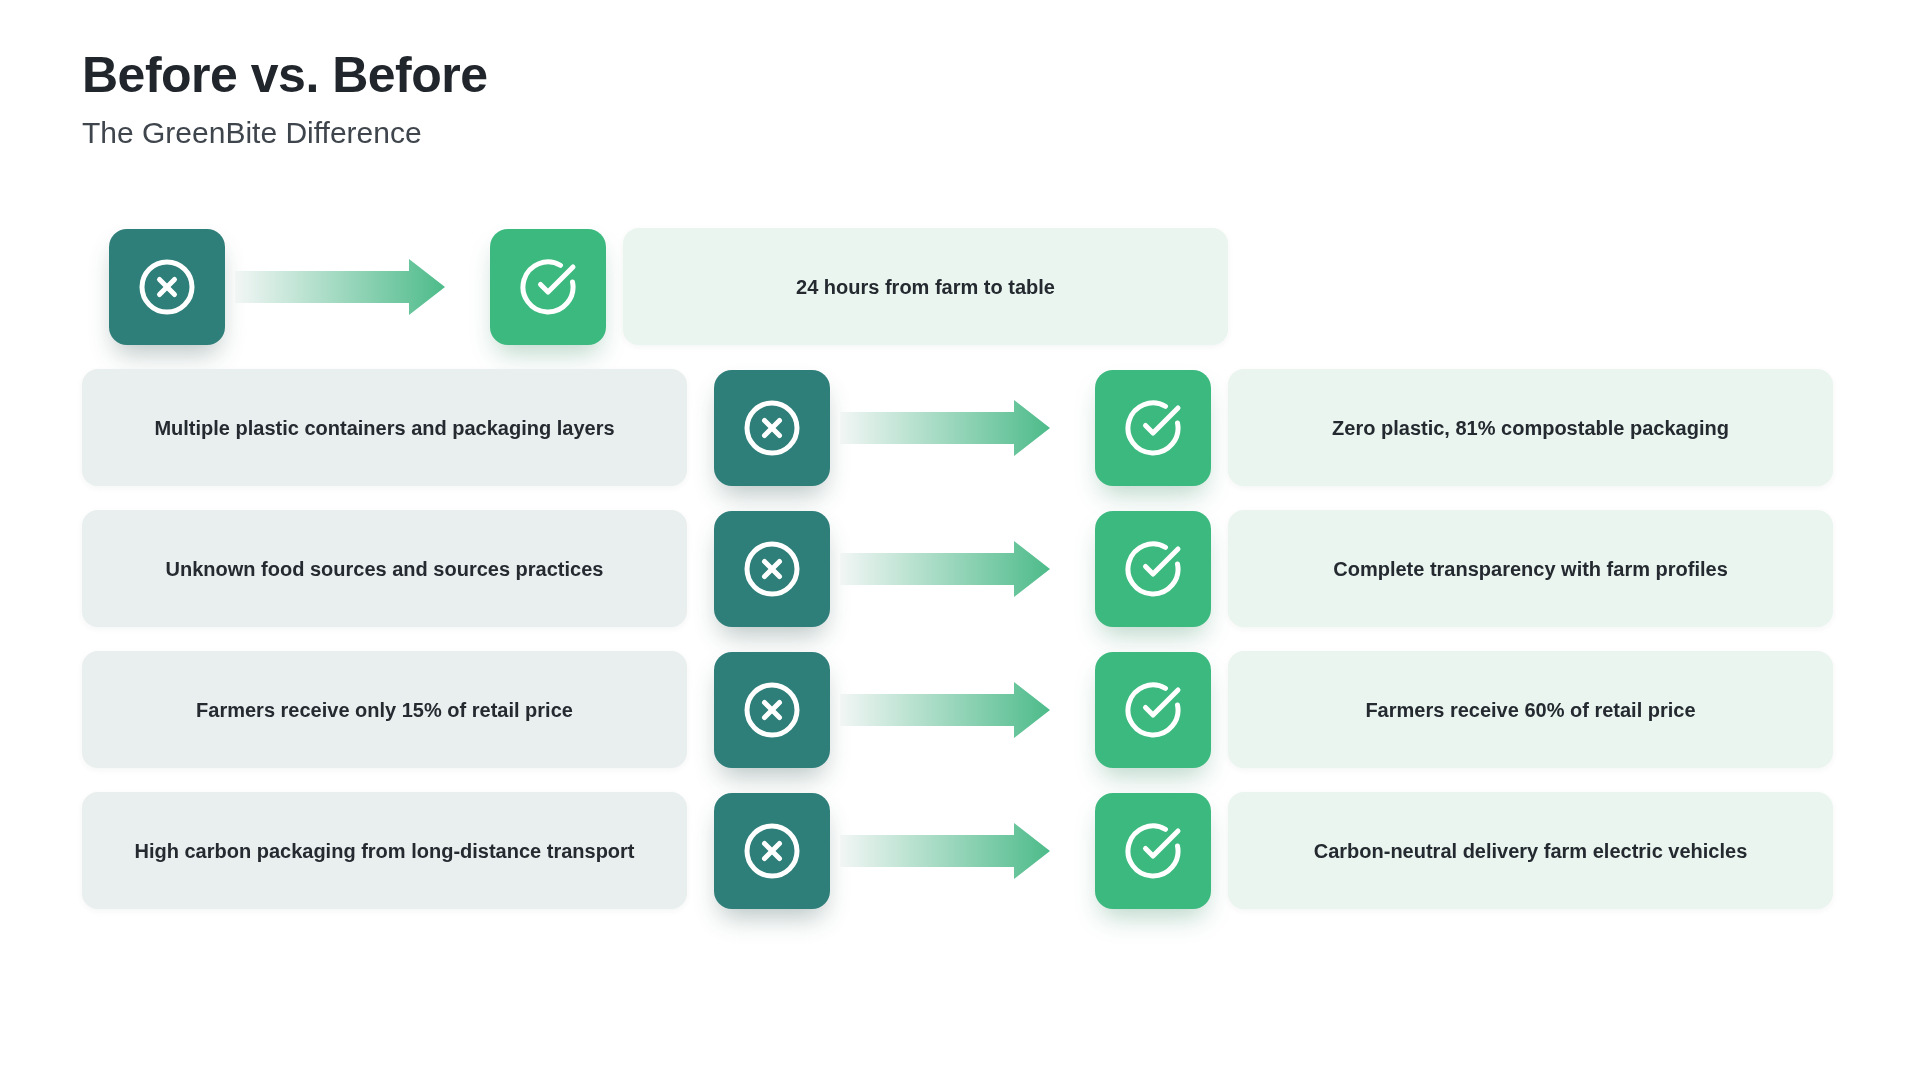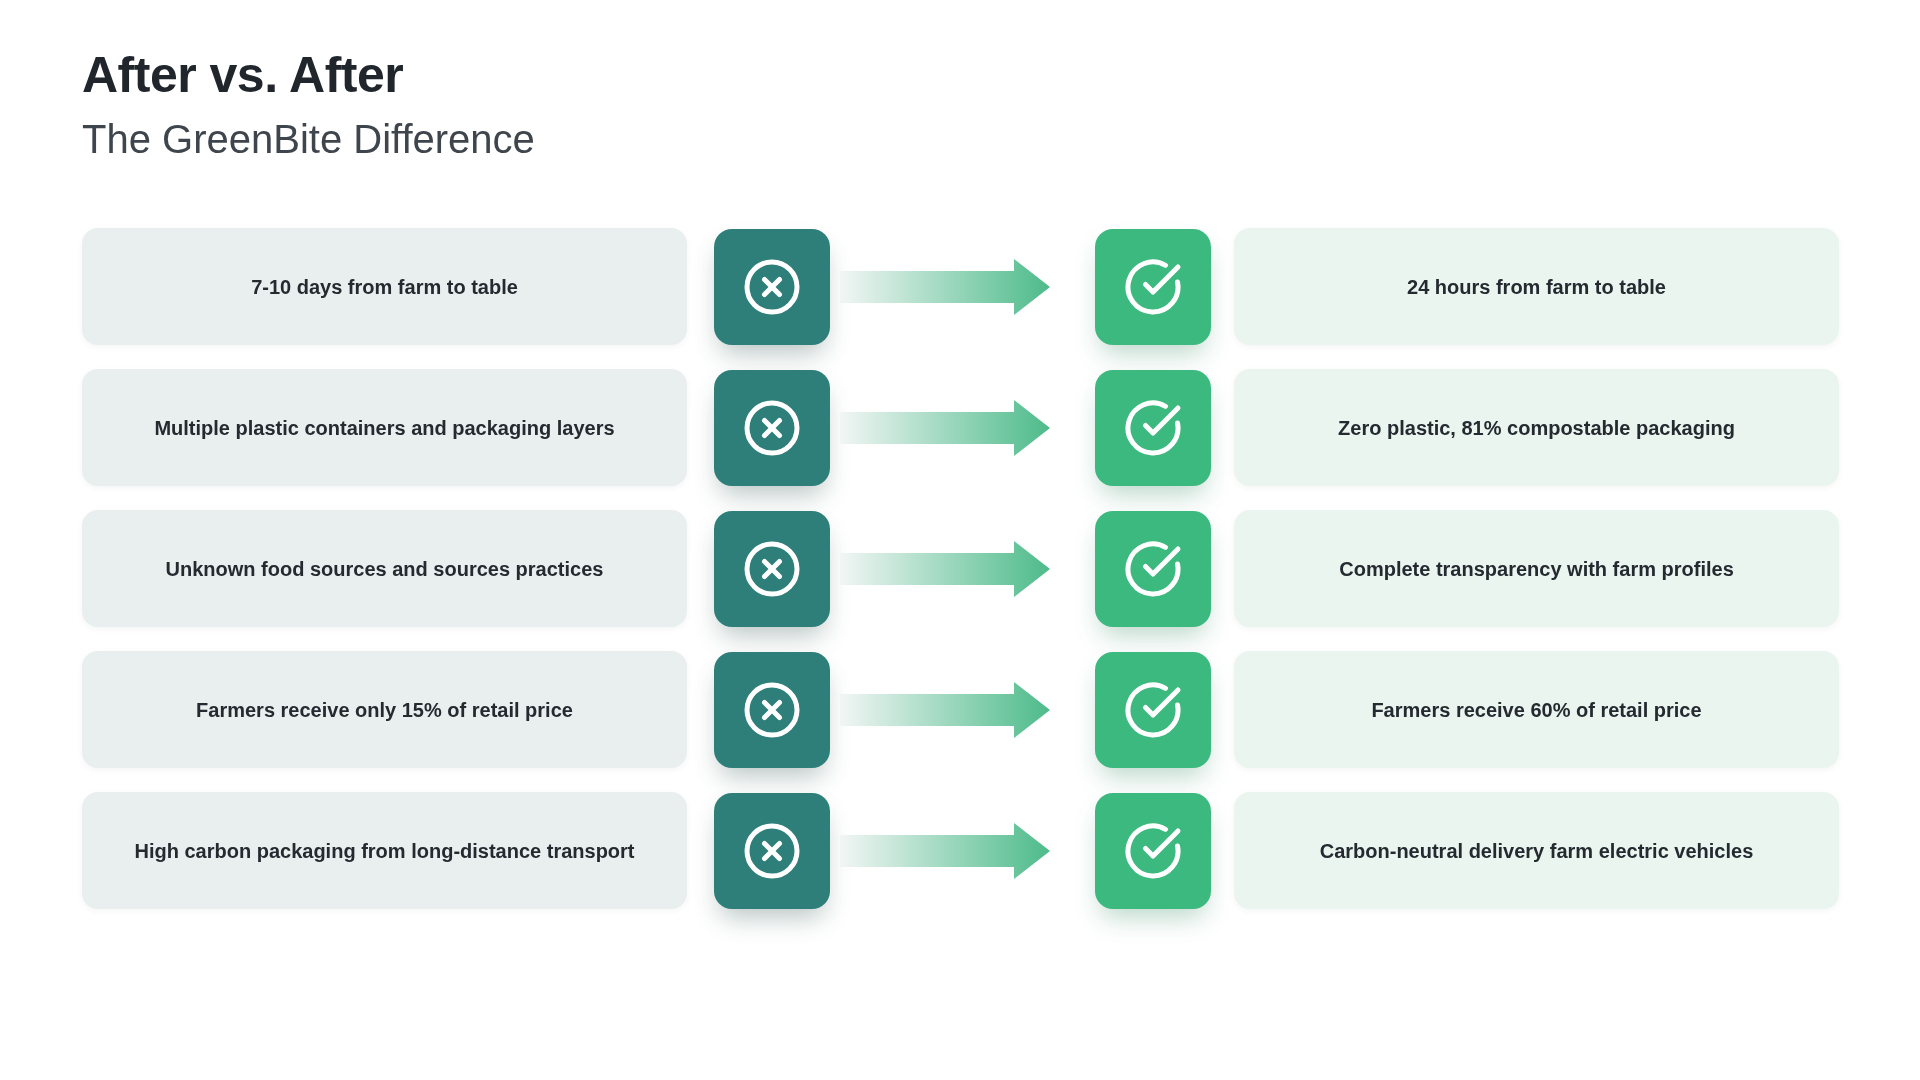--- a/index.html
+++ b/index.html
@@ -23,21 +23,21 @@
   .page-title {
     margin: 0;
     font-size: 50px;
     line-height: 1.1;
     font-weight: 700;
     letter-spacing: -0.5px;
     color: var(--title-text, #20262c);
   }
   .page-subtitle {
     margin: 12px 0 0 0;
-    font-size: 40px;
+    font-size: 30px;
     line-height: 1.2;
     font-weight: 400;
     color: var(--subtitle-text, #3f454c);
   }
   .rows {
     position: absolute;
     left: 82px;
     top: 228px;
     display: flex;
     flex-direction: column;
@@ -53,21 +53,21 @@
     height: 117px;
     box-sizing: border-box;
     padding: 0 30px;
     border-radius: 16px;
     display: flex;
     align-items: center;
     justify-content: center;
     box-shadow: 0 2px 6px rgba(20, 50, 45, 0.05);
   }
   .pill.before { background: var(--before-pill, #e8efee); }
-  .pill.after  { background: var(--after-pill, #e9f5ee); margin-left: 23px; }
+  .pill.after  { background: var(--after-pill, #e9f5ee); margin-left: 17px; }
   .pill span {
     font-size: 20px;
     font-weight: 600;
     color: var(--row-text, #252a31);
     text-align: center;
     line-height: 1.3;
   }
   .tile {
     flex: none;
     width: 116px;
@@ -117,29 +117,26 @@
     <linearGradient id="arrowGrad" x1="0" y1="0" x2="1" y2="0">
       <stop id="gradStart" offset="0" stop-color="#f2f6f5"></stop>
       <stop id="gradEnd" offset="1" stop-color="#4dbb8a"></stop>
     </linearGradient>
   </defs>
 </svg>
 
 <div class="canvas">
 
   <div class="header">
-    <h1 class="page-title">After vs. After</h1>
+    <h1 class="page-title">Before vs. Before</h1>
     <div class="page-subtitle">The GreenBite Difference</div>
   </div>
 
   <div class="rows" id="rows">
     <div class="row">
-      <div class="pill before">
-        <span>7-10 days from farm to table</span>
-      </div>
       <div class="tile before-tile">
         <svg viewBox="0 0 24 24">
           <circle cx="12" cy="12" r="10"></circle>
           <path d="m15 9-6 6"></path>
           <path d="m9 9 6 6"></path>
         </svg>
       </div>
       <div class="arrow-zone">
         <svg viewBox="0 0 210 56">
           <path d="M0 12 H174 V0 L210 28 L174 56 V44 H0 Z" fill="url(#arrowGrad)"></path>

